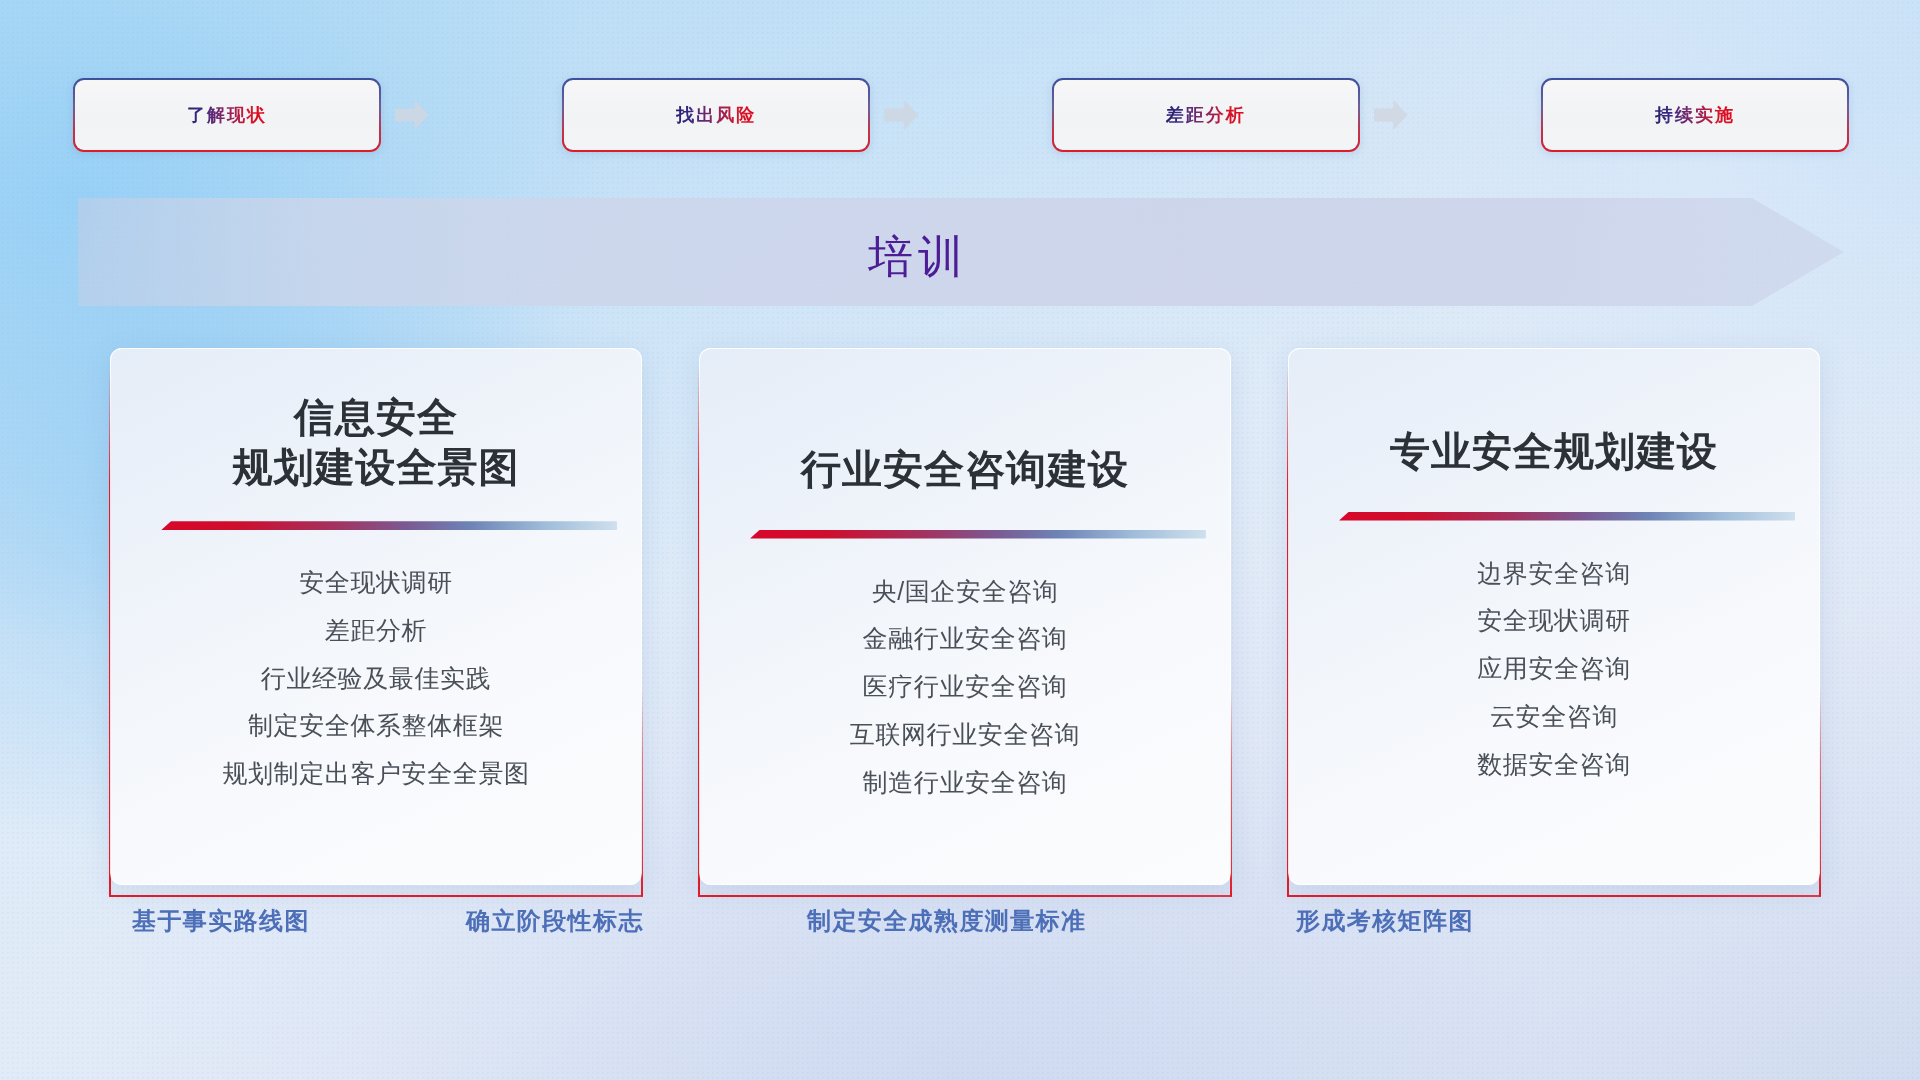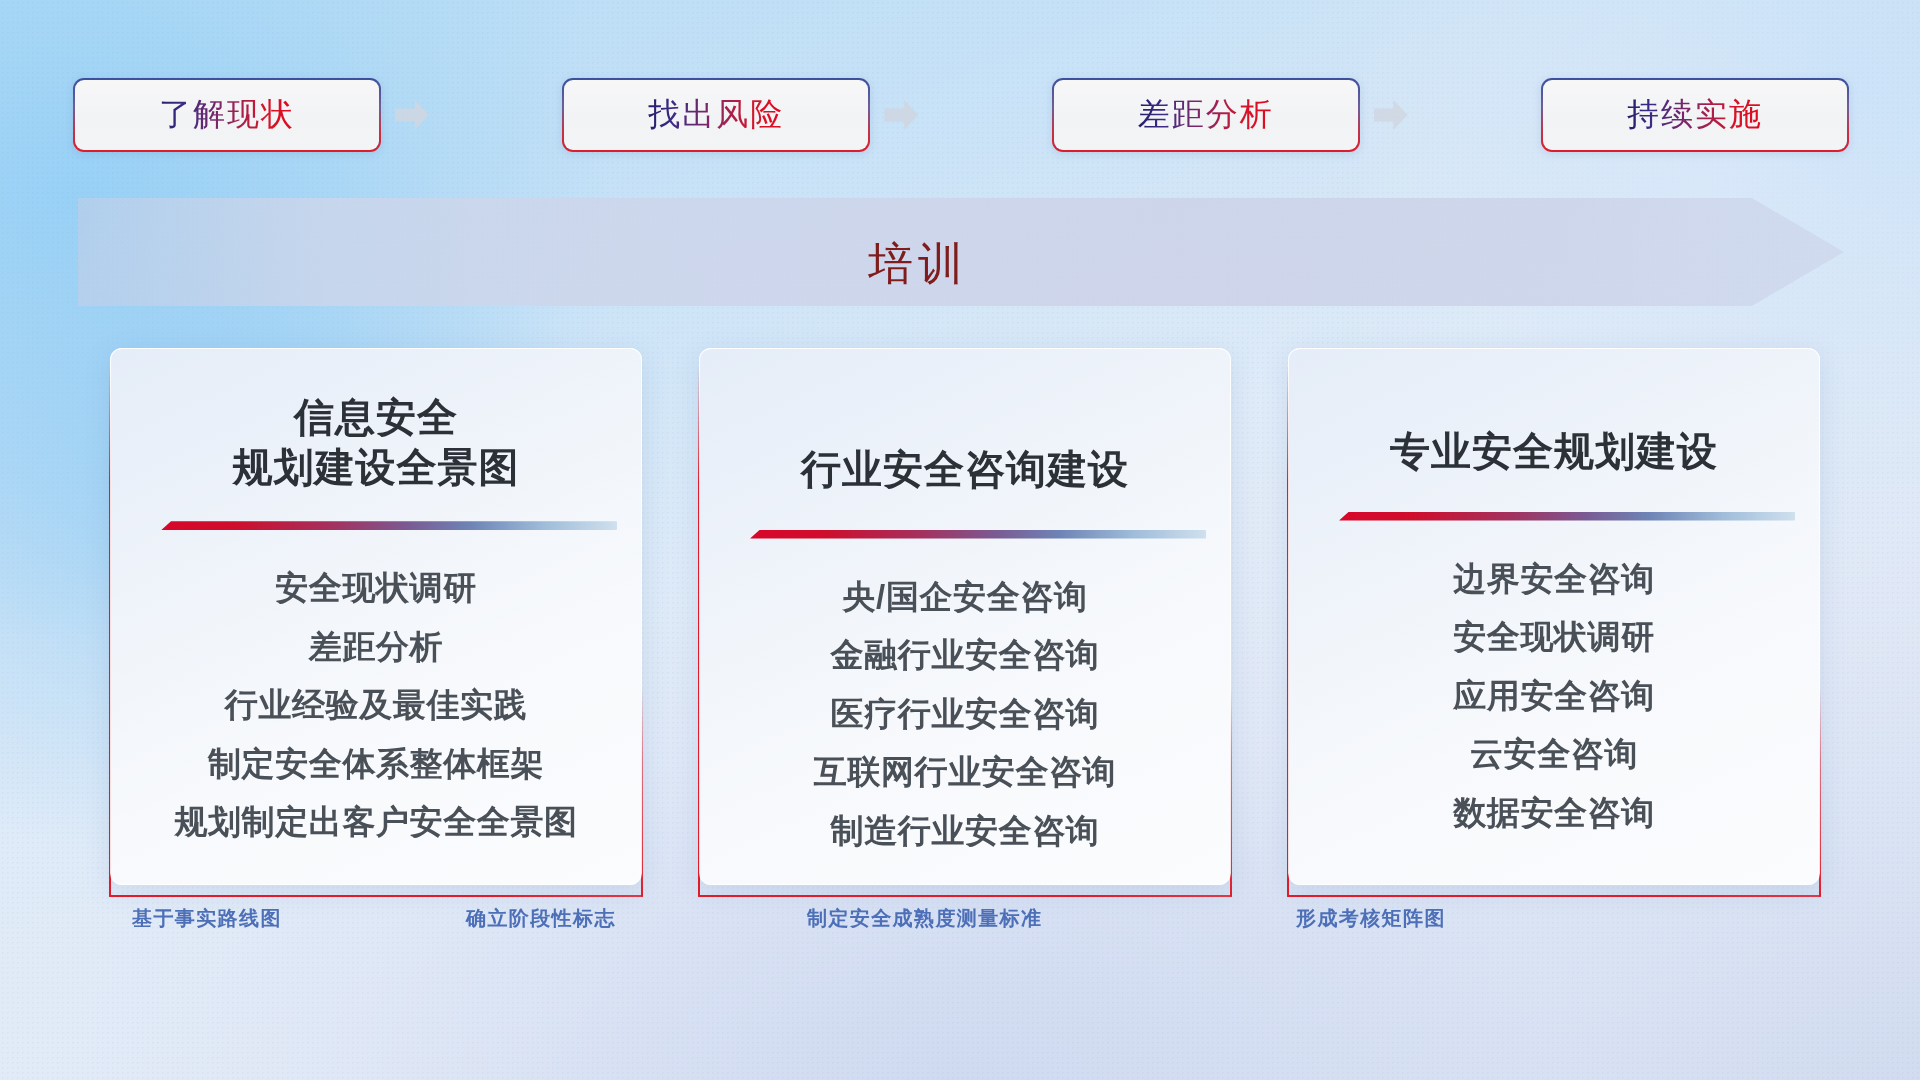--- a/index.html
+++ b/index.html
@@ -49,21 +49,21 @@
     position:relative;
     background-color:#f4f5f7;
   }
   .step-box::before{
     content:"";
     position:absolute; inset:0; border-radius:9px;
     background:linear-gradient(180deg,#f7f7f8 0%,#f2f3f5 55%,#f3f4f6 100%);
   }
   .step-label{
     position:relative;
-    font-size:32px; font-weight:400; letter-spacing:2px;
+    font-size:18px; font-weight:700; letter-spacing:2px;
     background:linear-gradient(90deg,#251d6b 0%,#3b2b84 18%,#8c2560 50%,#d4152a 78%,#e2071c 100%);
     -webkit-background-clip:text; background-clip:text;
     -webkit-text-fill-color:transparent; color:transparent;
     white-space:nowrap;
   }
   .step-arrow{
     width:34px; height:30px; margin:0 14px;
     flex:0 0 auto;
     background:#cfd6e0;
     opacity:.85;
@@ -79,23 +79,23 @@
     background:linear-gradient(90deg,
        rgba(196,206,230,0.55) 0%,
        rgba(206,214,234,0.78) 14%,
        rgba(205,212,234,0.85) 40%,
        rgba(205,211,233,0.88) 62%,
        rgba(203,210,232,0.8) 84%,
        rgba(203,209,231,0.55) 100%);
     clip-path:polygon(0% 0%, 92.5% 0%, 92.5% -22%, 100% 50%, 92.5% 122%, 92.5% 100%, 0% 100%);
   }
   .banner-label{
-    position:absolute; left:0; top:12px; width:1680px; height:108px;
+    position:absolute; left:0; top:5px; width:1680px; height:108px;
     display:flex; align-items:center; justify-content:center;
-    font-size:45px; font-weight:400; color:#7f1d1d; letter-spacing:5px;
+    font-size:45px; font-weight:400; color:#4c1d95; letter-spacing:5px;
   }
 
   
   .cards{
     position:absolute; top:348px; left:110px; width:1710px; height:537px;
     display:flex; gap:57px;
   }
   .card{
     position:relative;
     width:532px; height:537px;
@@ -142,30 +142,29 @@
     background:linear-gradient(90deg,#d7072a 0%,#cf0d2c 16%,#a3325f 38%,#7a5a93 54%,#6e84b6 68%,#9fbcd9 84%,#cfe0ee 100%);
     clip-path:polygon(2.2% 0%, 100% 0%, 100% 100%, 0% 100%);
     border-radius:1px;
   }
   .items{
     margin-top:26px;
     display:flex; flex-direction:column; align-items:center;
     gap:14px;
   }
   .item{
-    font-size:33px; color:#4a5058; letter-spacing:0.6px; line-height:1.35;
+    font-size:25px; color:#4a5058; letter-spacing:0.6px; line-height:1.35;
     white-space:nowrap;
-    font-weight:bold;
   }
 
   
   .footers{ position:absolute; left:0; top:905px; width:1920px; height:60px; }
   .footer-label{
     position:absolute; top:0;
-    font-size:20px; font-weight:700; color:#4d6fb8;
+    font-size:24px; font-weight:700; color:#4d6fb8;
     letter-spacing:1.4px; white-space:nowrap;
   }
   .f0{ left:132px; }
   .f1{ left:466px; }
   .f2{ left:790px;margin-left:17px; }
   .f3{ left:1296px; }
 </style>
 </head>
 <body>
 

